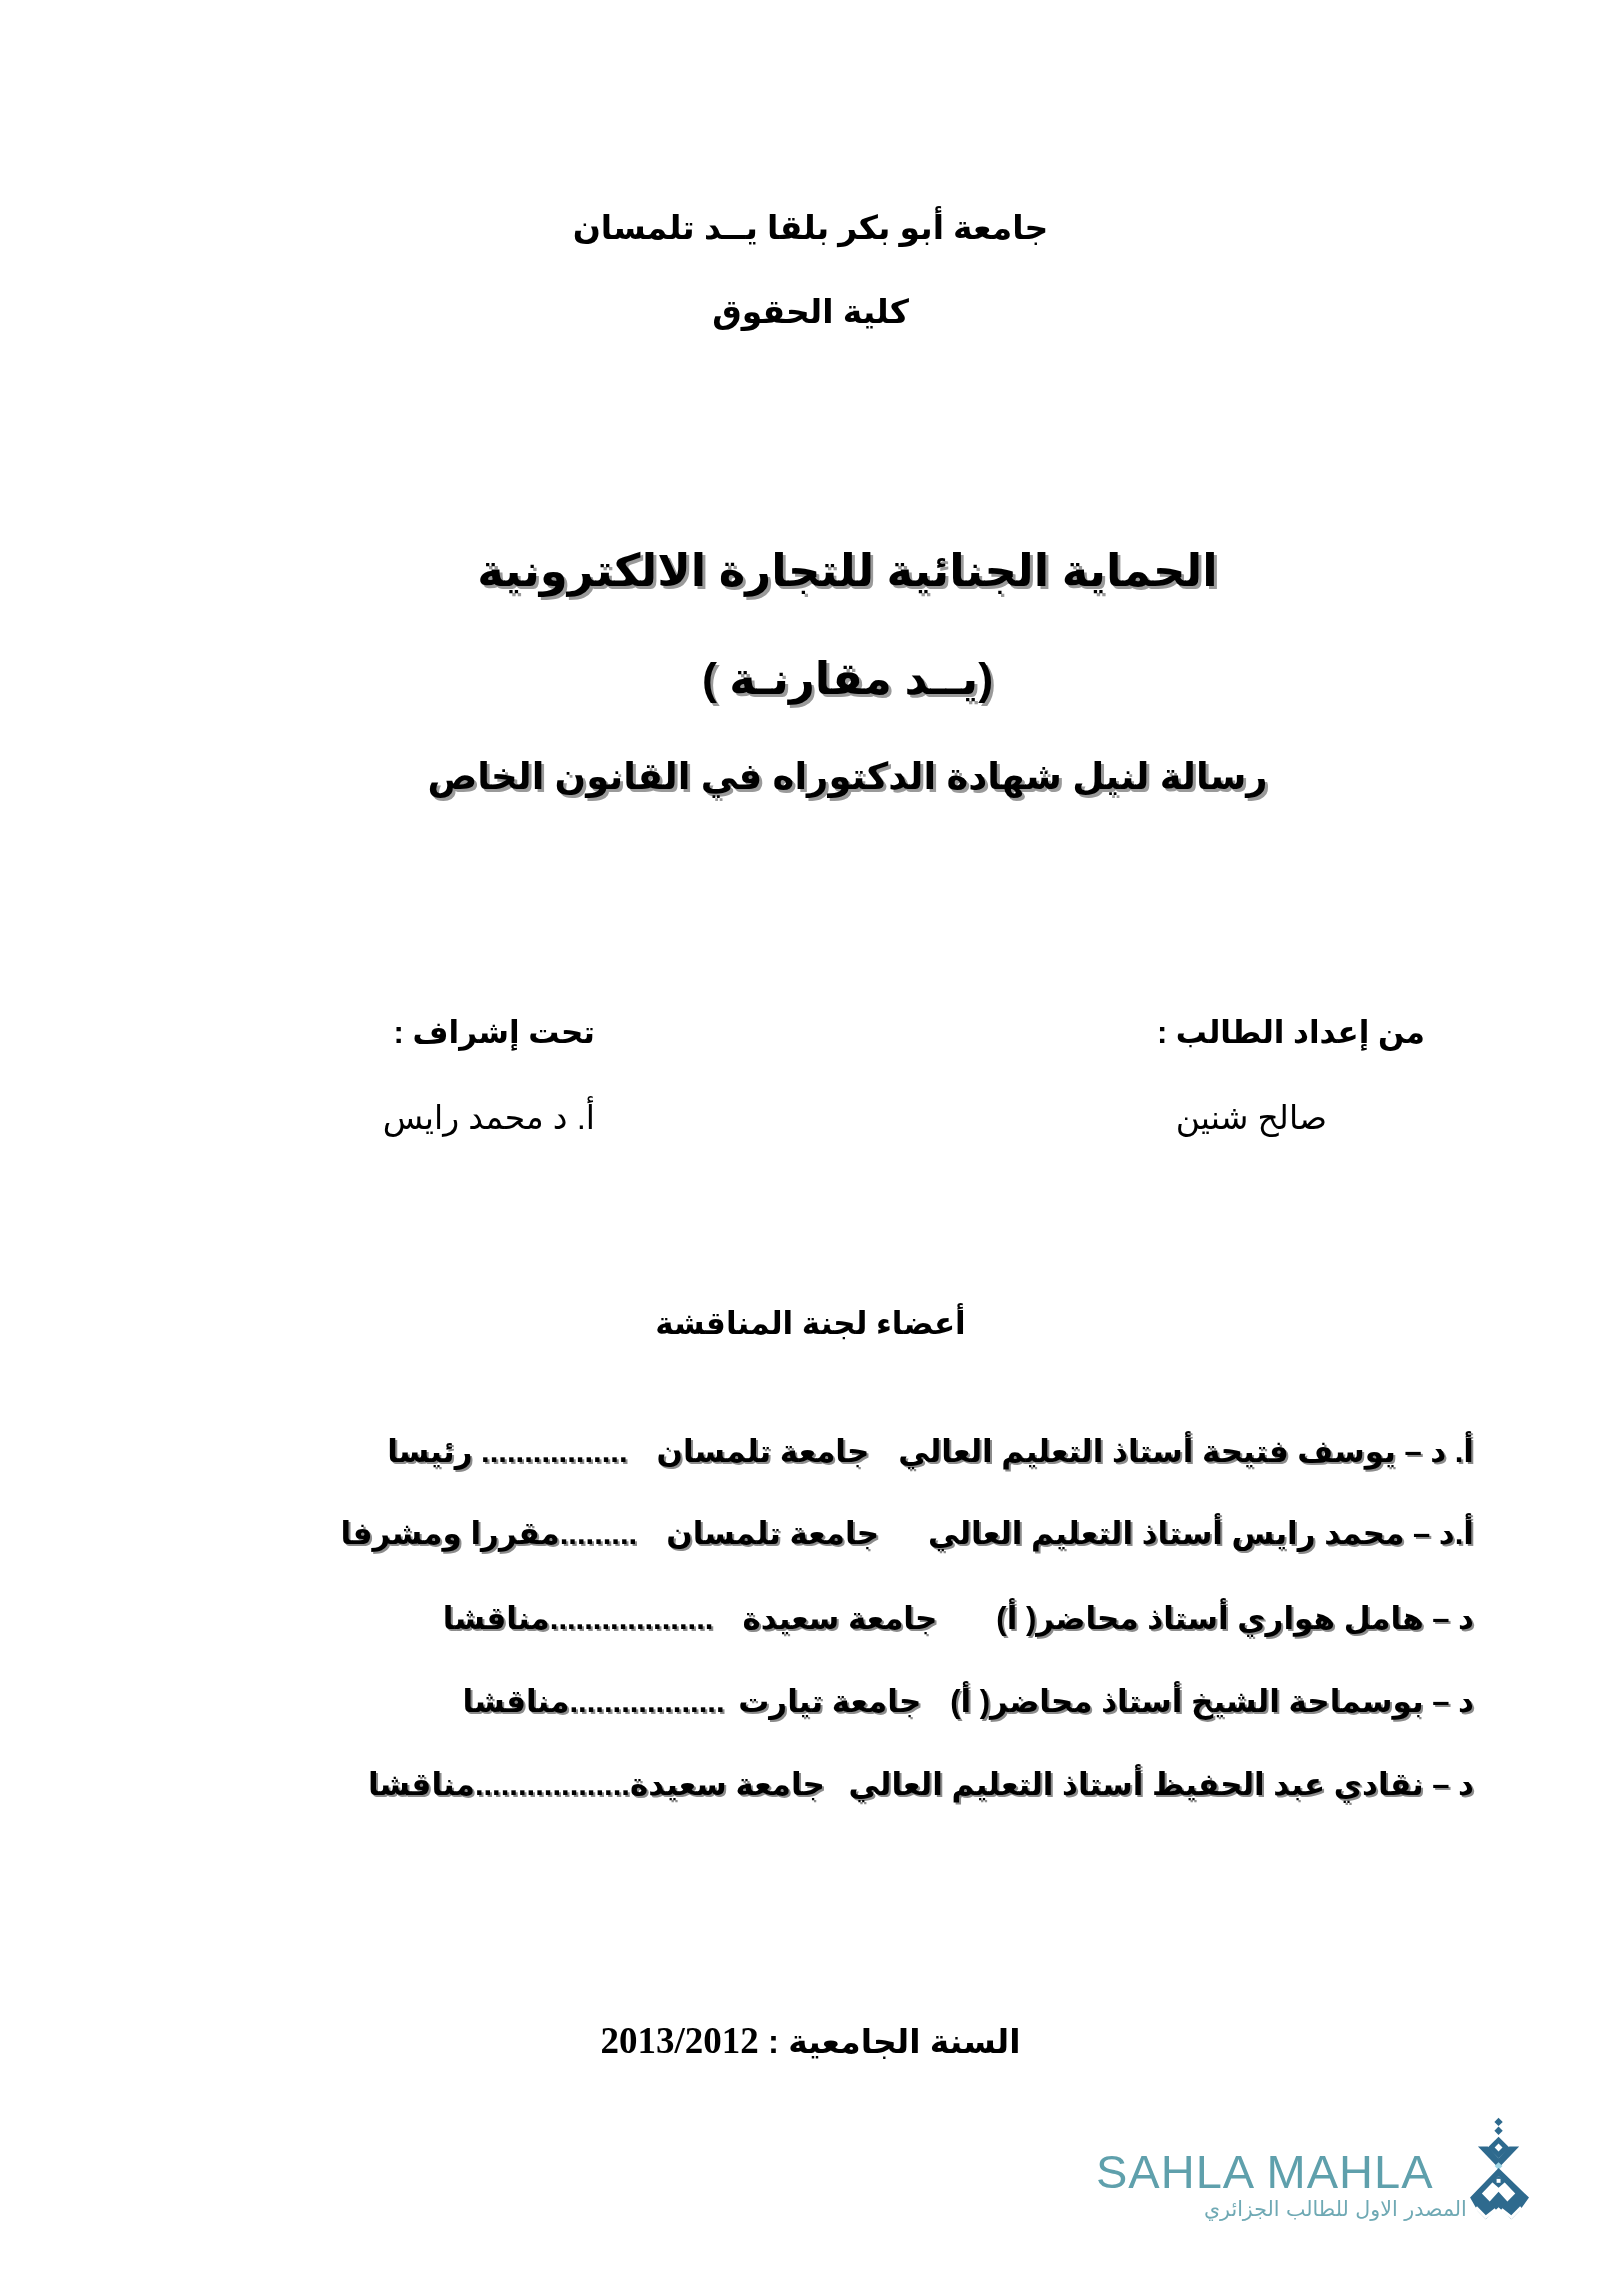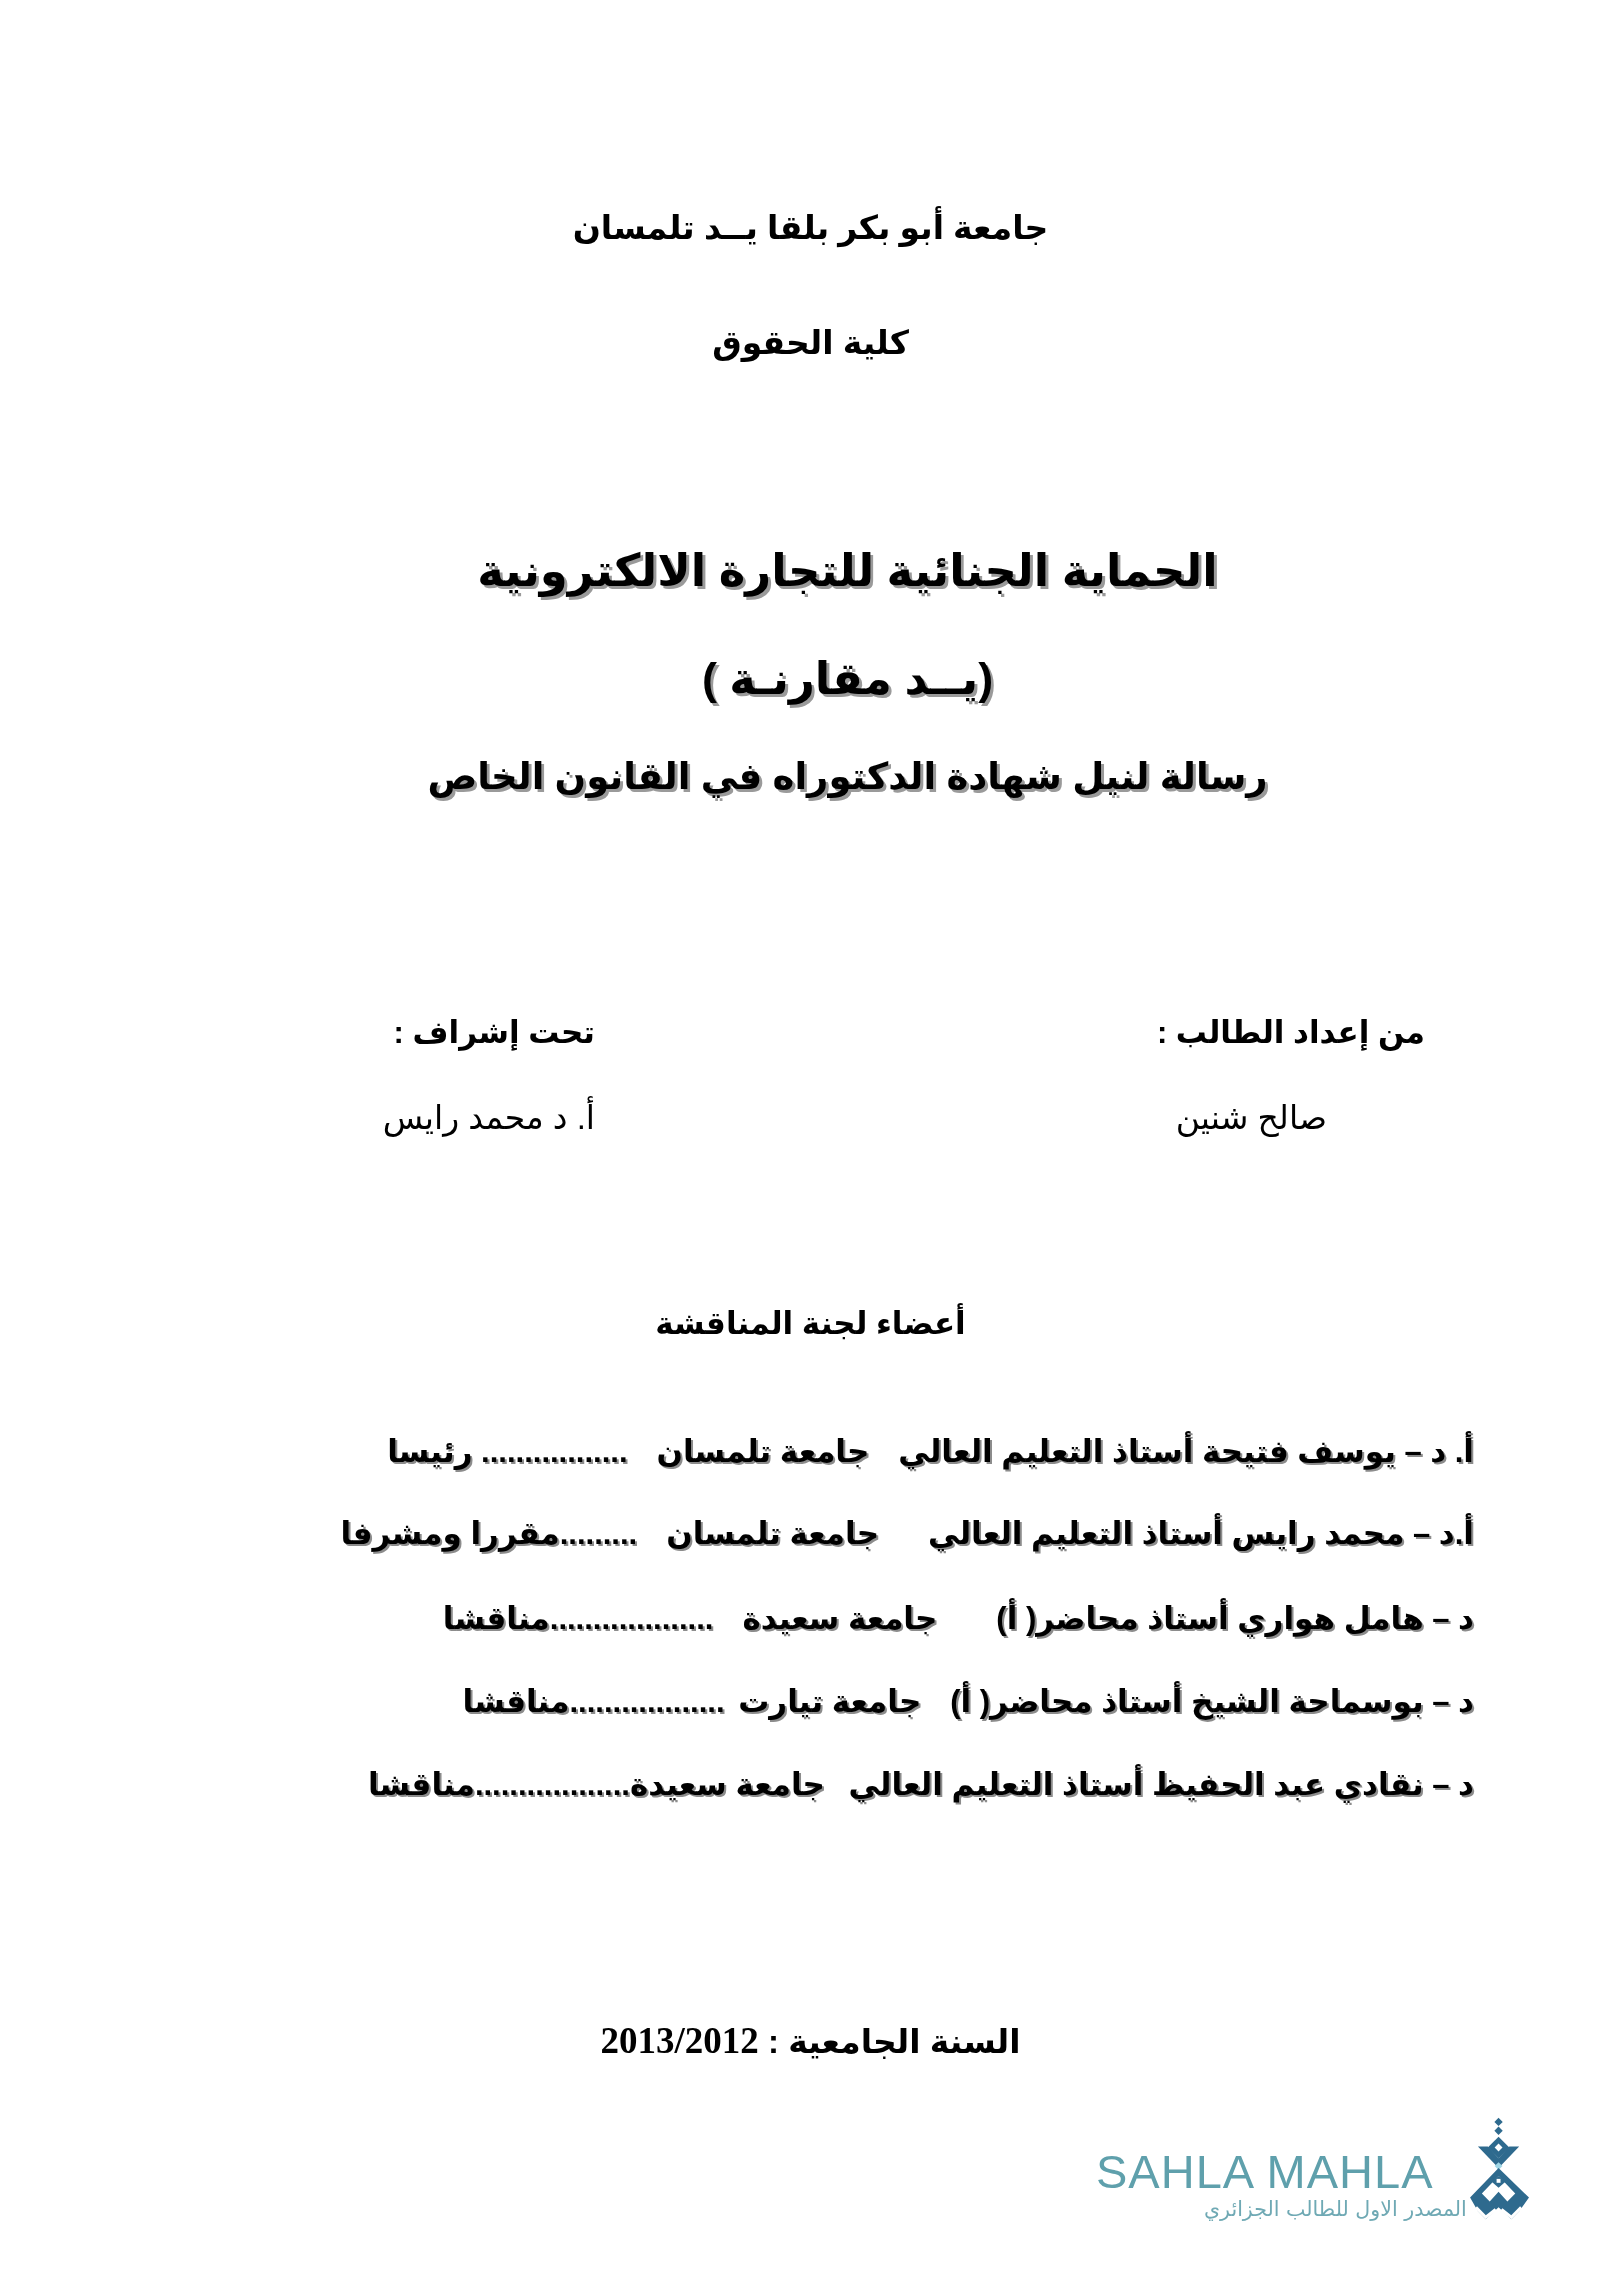--- a/index.html
+++ b/index.html
@@ -33,21 +33,20 @@
       width: 1621px;
       text-align: center;
     }
     .univ {
       top: 208px;
       font-size: 33px;
     }
     .faculty {
       top: 292px;
       font-size: 33px;
-      margin-top: 31px;
     }
     .shadow {
       text-shadow: 2.9px 2.9px 0 #9a9a9a;
       margin-left: 37px;
     }
     .title {
       top: 544px;
       font-size: 45px;
     }
     .subtitle {

